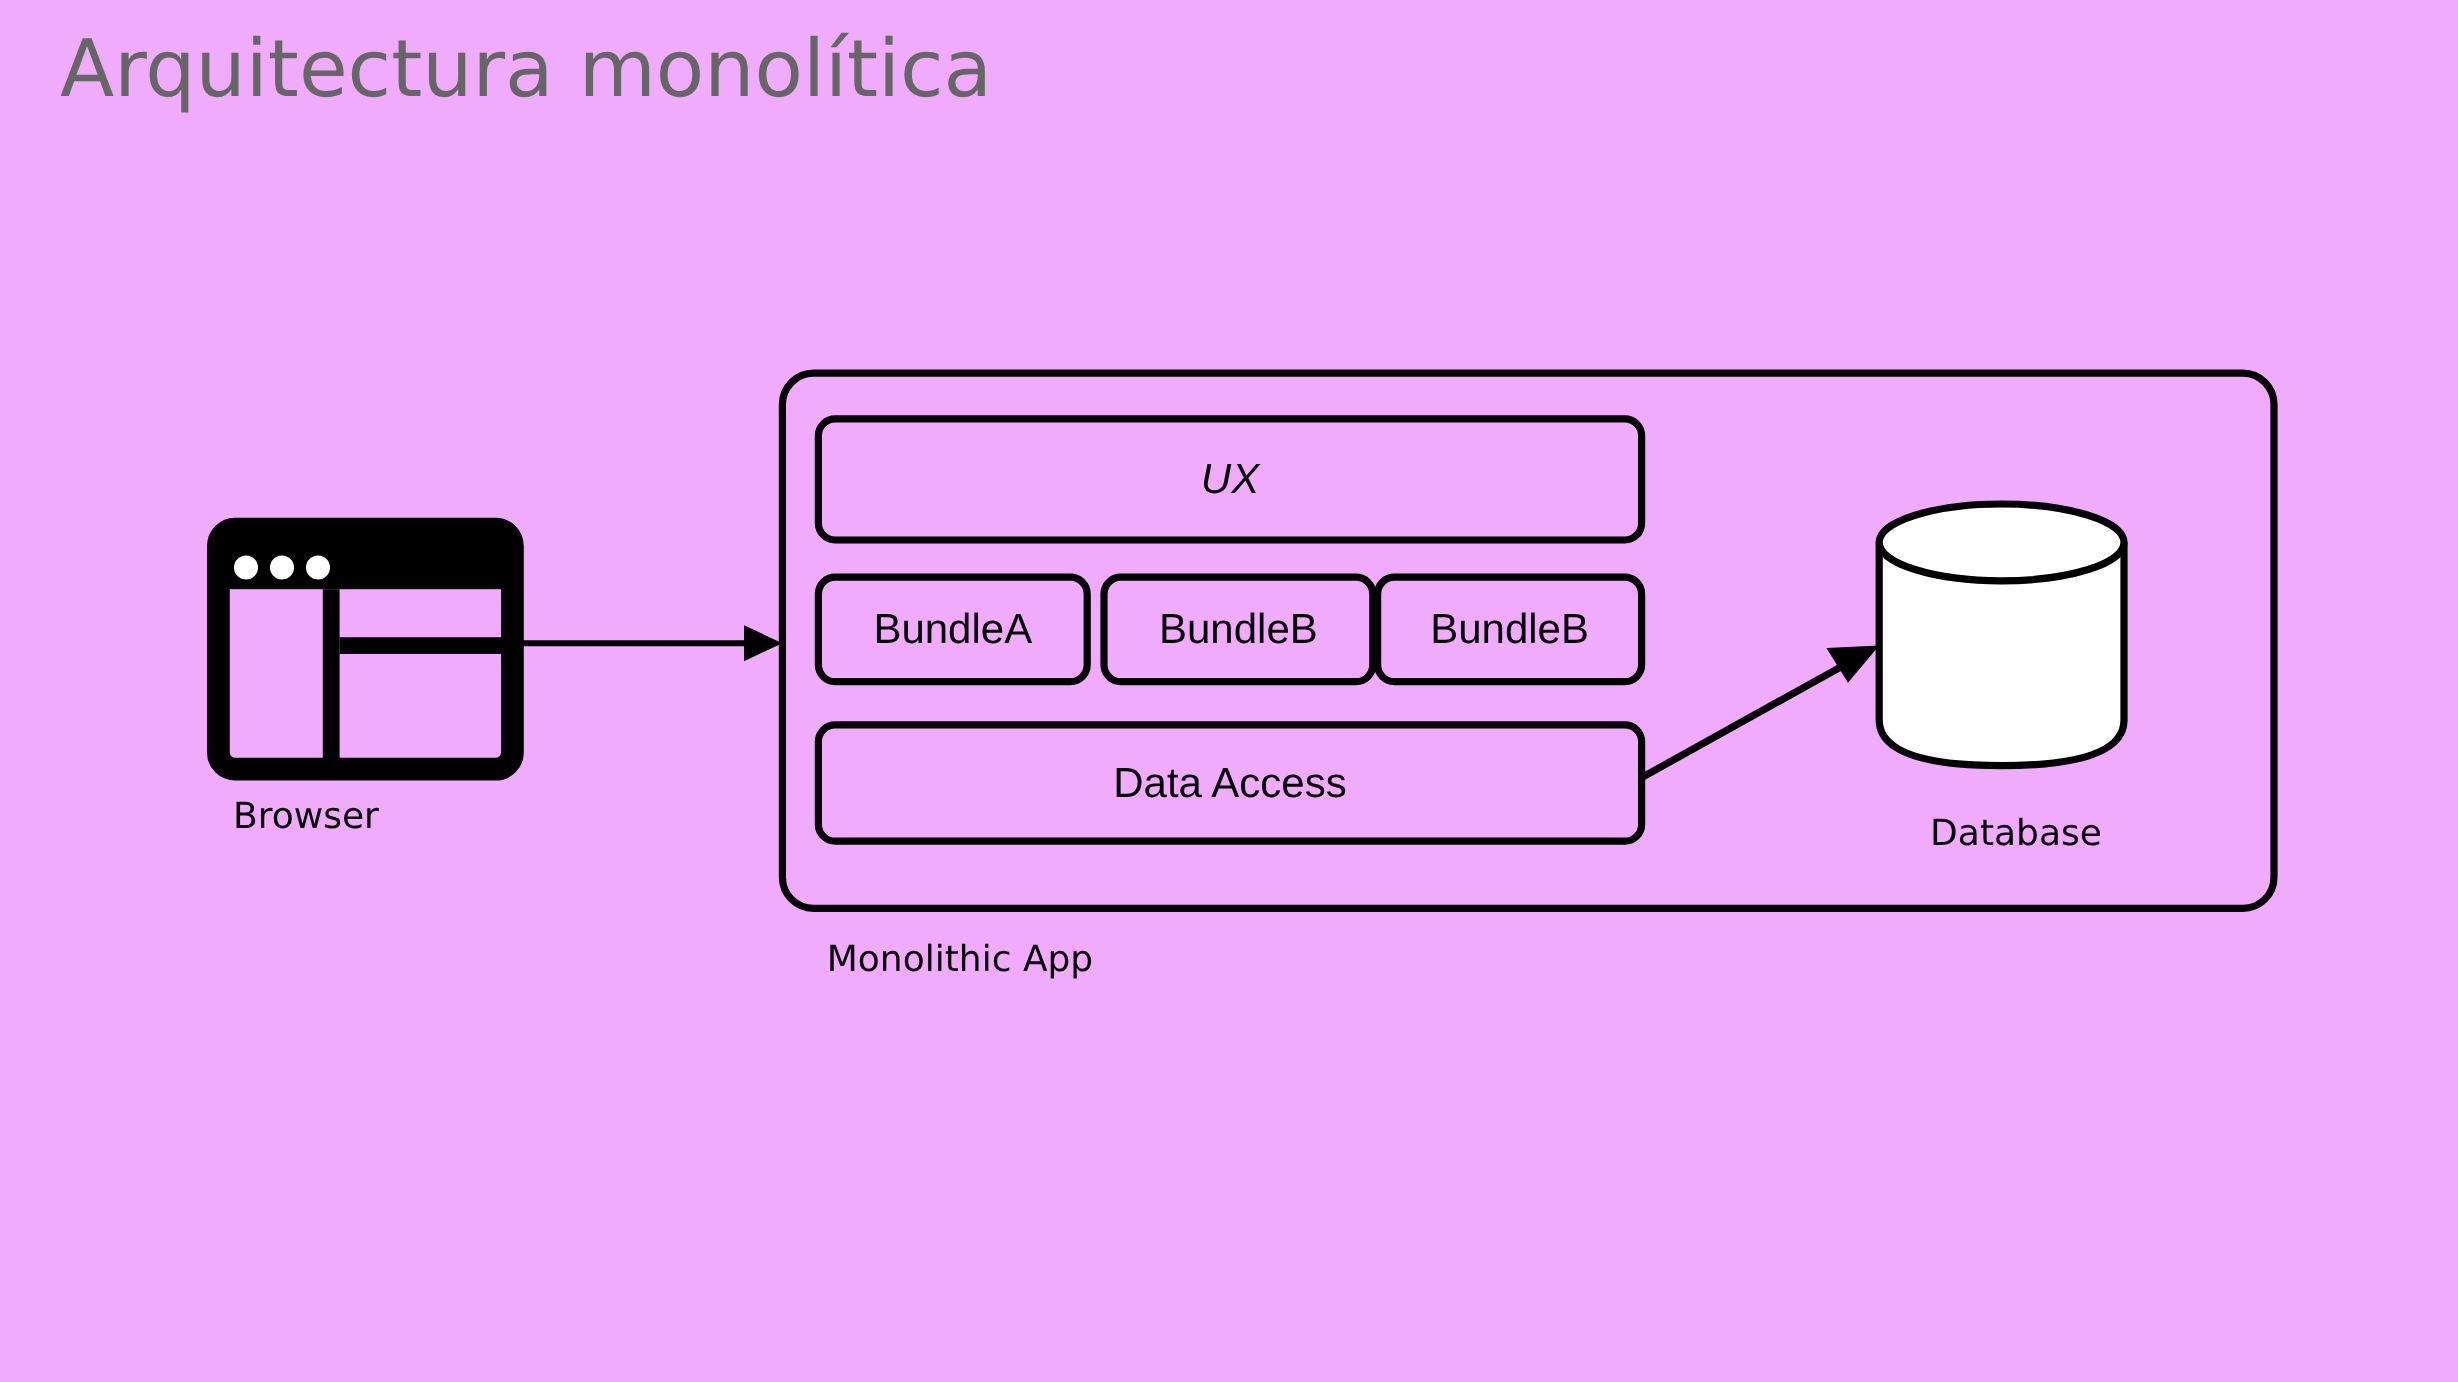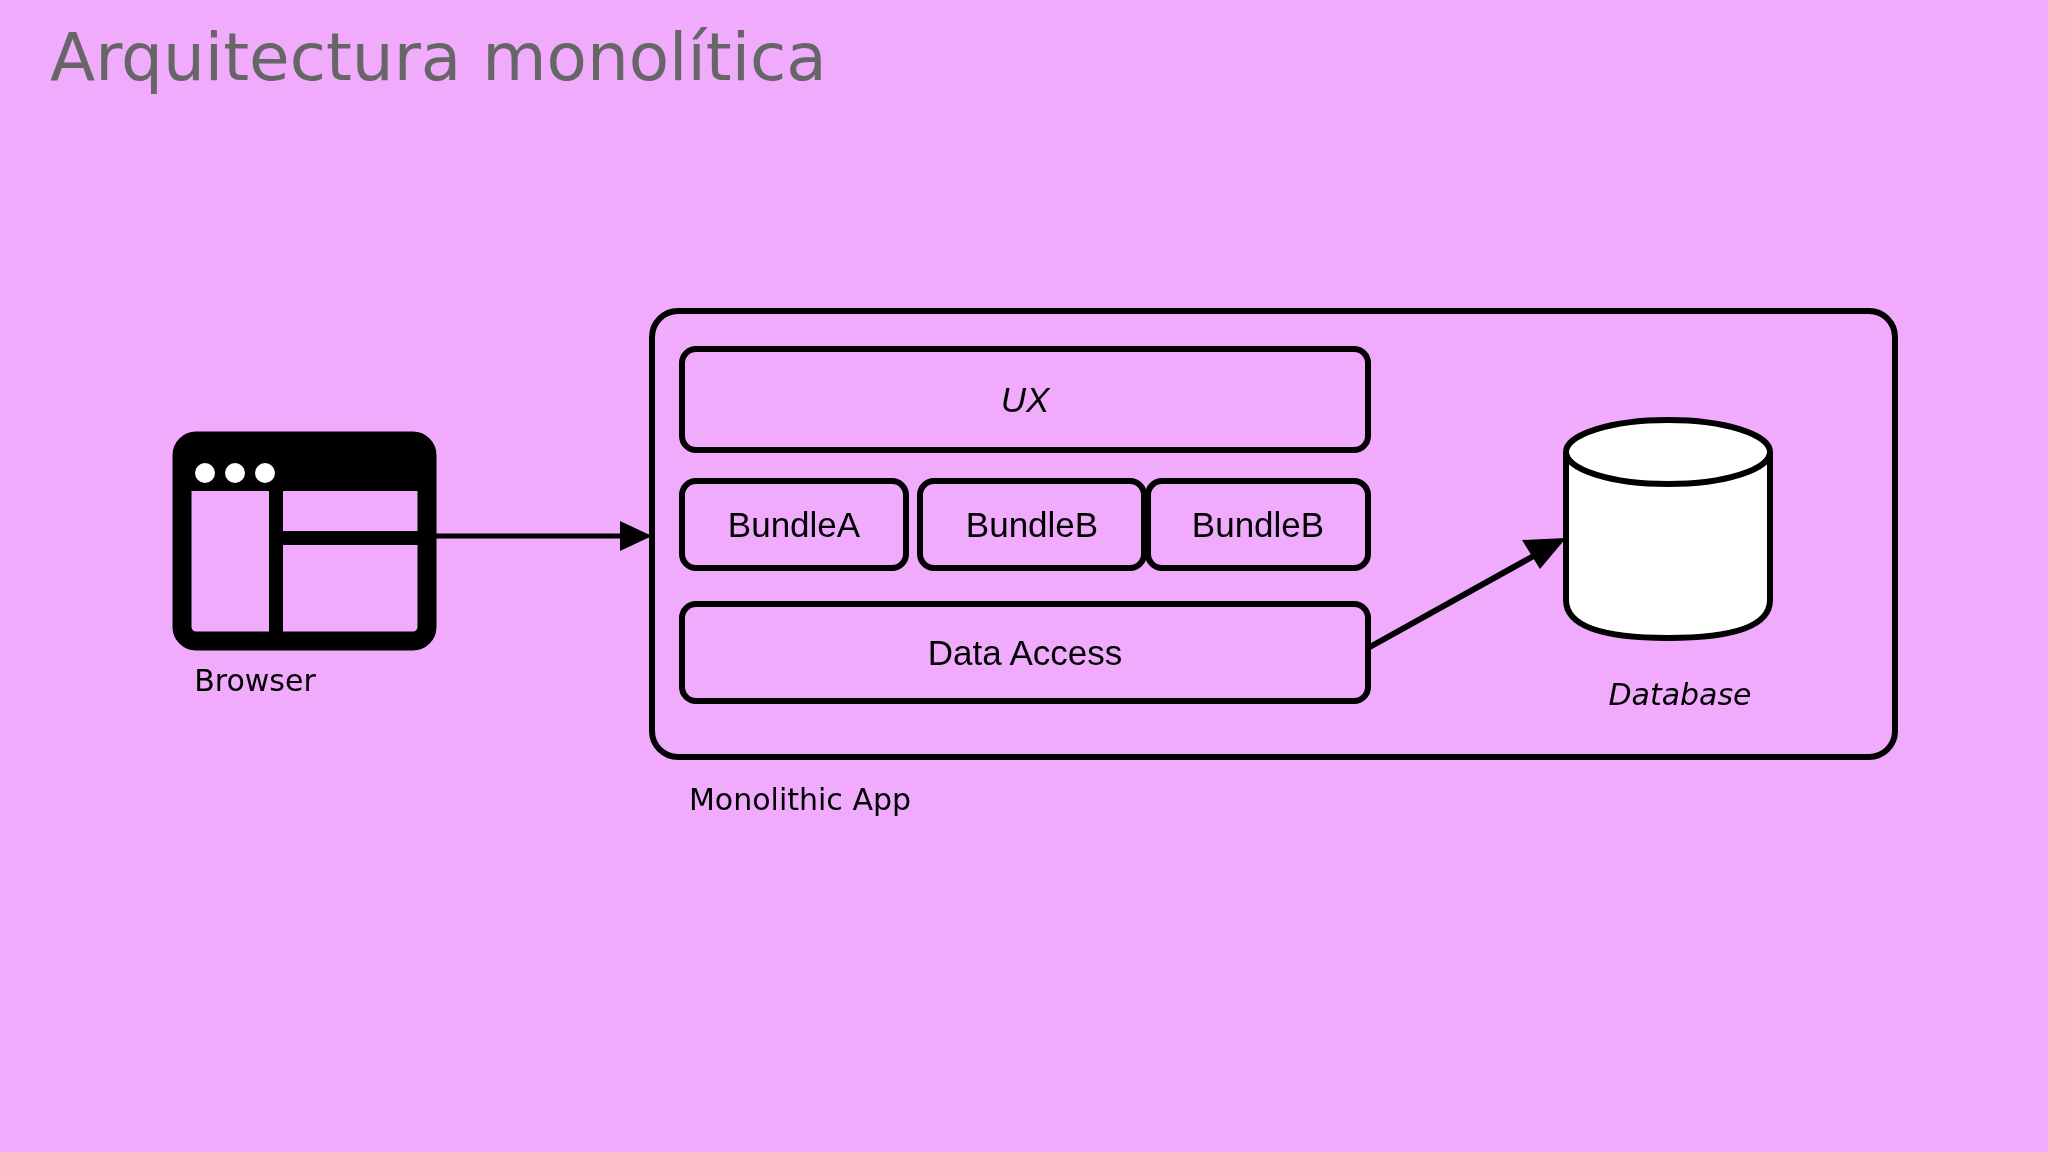--- a/index.html
+++ b/index.html
@@ -83,21 +83,20 @@
   }
   #label-monolithic {
     left: 520px;
     top: 785px;
     width: 560px;
   }
   #label-database {
     left: 1520px;
     top: 680px;
     width: 320px;
-    font-style: italic;
   }
 
   
   #label-ux        { left: 682px;  top: 349px; width: 686px; height: 101px; font-style: italic; }
   #label-bundle-a  { left: 682px;  top: 481px; width: 224px; height: 87px;  }
   #label-bundle-b  { left: 920px;  top: 481px; width: 224px; height: 87px;  }
   #label-bundle-c  { left: 1148px; top: 481px; width: 220px; height: 87px;  }
   #label-data-access { left: 682px; top: 604px; width: 686px; height: 97px; }
 </style>
 </head>

